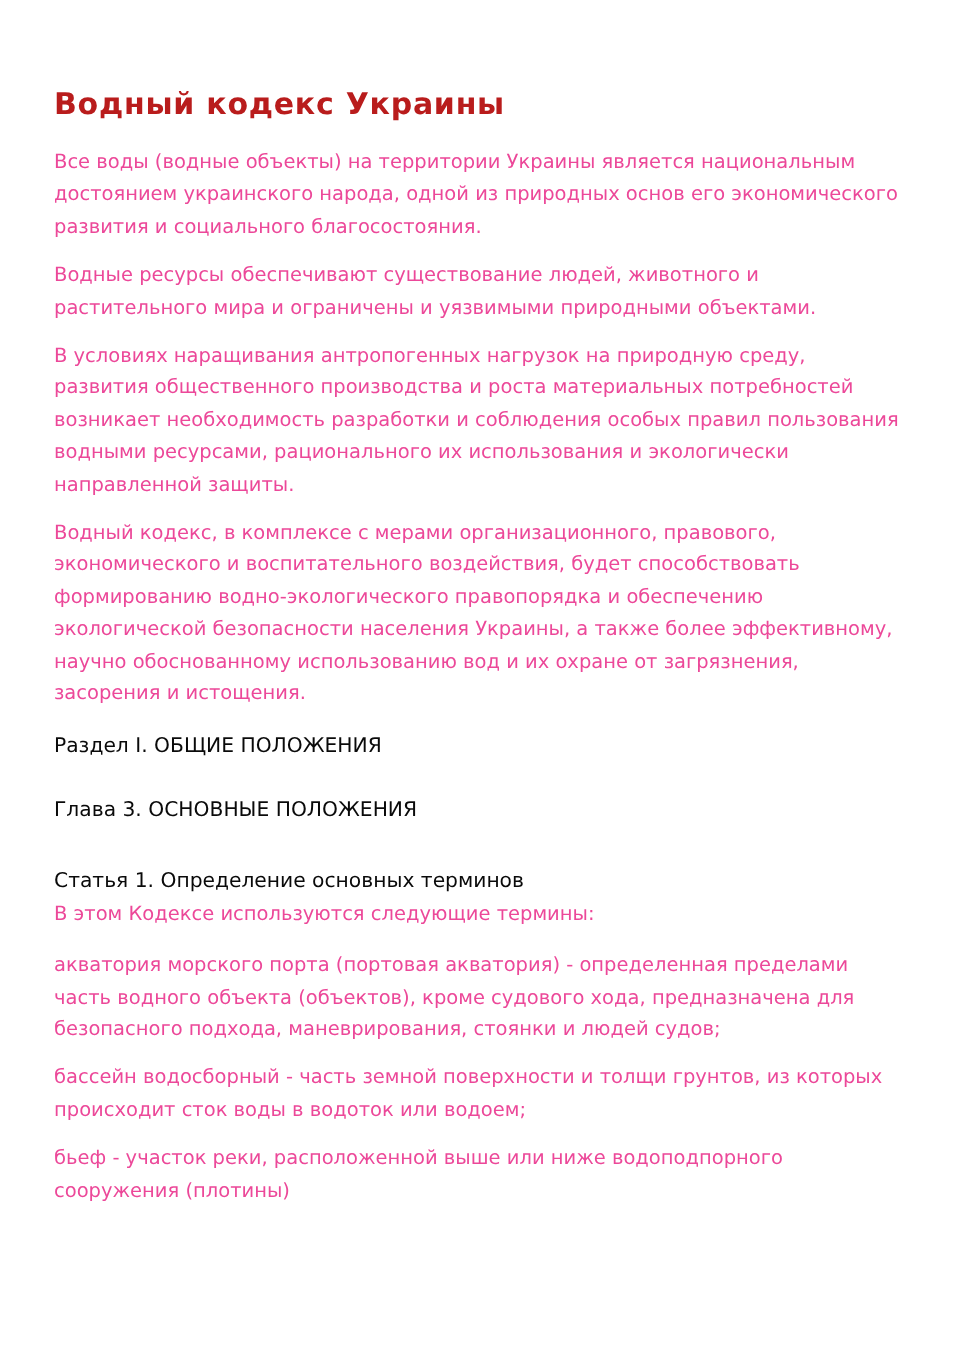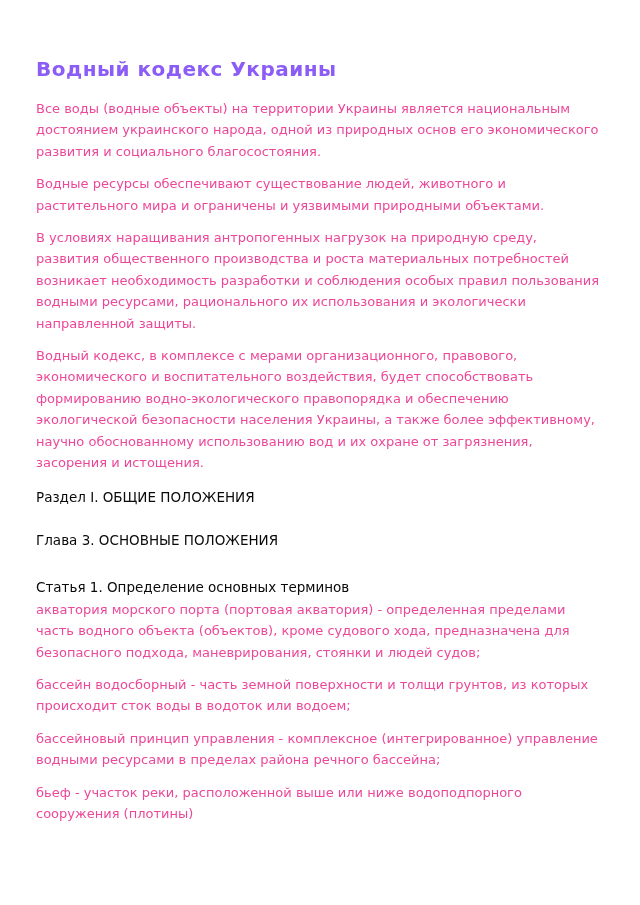--- a/index.html
+++ b/index.html
@@ -14,21 +14,21 @@
     background: #ffffff;
     padding: 57px 38px 0 36px;
     font-family: "DejaVu Sans", "Liberation Sans", sans-serif;
     color: #2b2b2b;
   }
   .doc-title {
     font-size: 20px;
     line-height: 24px;
     font-weight: bold;
     letter-spacing: 0.5px;
-    color: #8b5cf6;
+    color: #b91c1c;
     margin: 0 0 17px 0;
   }
   .para {
     font-size: 13px;
     line-height: 21.4px;
     margin: 0 0 11px 0;
     color: #ec4899;
   }
   .heading {
     font-size: 13.5px;
@@ -55,22 +55,22 @@
   <p class="para">В условиях наращивания антропогенных нагрузок на природную среду, развития общественного производства и роста материальных потребностей возникает необходимость разработки и соблюдения особых правил пользования водными ресурсами, рационального их использования и экологически направленной защиты.</p>
 
   <p class="para">Водный кодекс, в комплексе с мерами организационного, правового, экономического и воспитательного воздействия, будет способствовать формированию водно-экологического правопорядка и обеспечению экологической безопасности населения Украины, а также более эффективному, научно обоснованному использованию вод и их охране от загрязнения, засорения и истощения.</p>
 
   <h2 class="heading section-heading">Раздел I. ОБЩИЕ ПОЛОЖЕНИЯ</h2>
 
   <h2 class="heading chapter-heading">Глава 3. ОСНОВНЫЕ ПОЛОЖЕНИЯ</h2>
 
   <h3 class="heading article-heading">Статья 1. Определение основных терминов</h3>
 
+  <p class="para article-intro">В этом Кодексе используются следующие термины:</p>
 
   <p class="para">акватория морского порта (портовая акватория) - определенная пределами часть водного объекта (объектов), кроме судового хода, предназначена для безопасного подхода, маневрирования, стоянки и людей судов;</p>
 
   <p class="para">бассейн водосборный - часть земной поверхности и толщи грунтов, из которых происходит сток воды в водоток или водоем;</p>
 
-  <p class="para">бассейновый принцип управления - комплексное (интегрированное) управление водными ресурсами в пределах района речного бассейна;</p>
 
   <p class="para">бьеф - участок реки, расположенной выше или ниже водоподпорного сооружения (плотины)</p>
 
 </div>
 
 </body></html>

